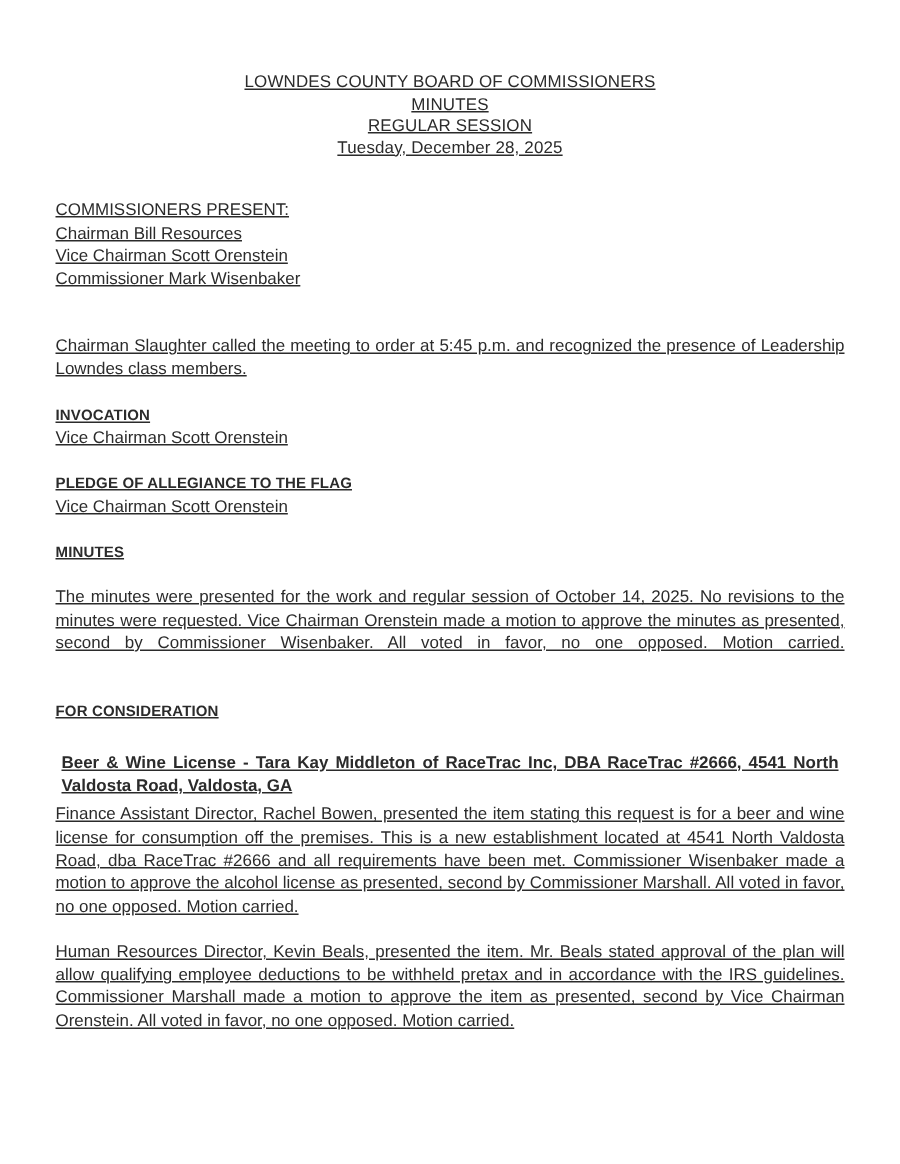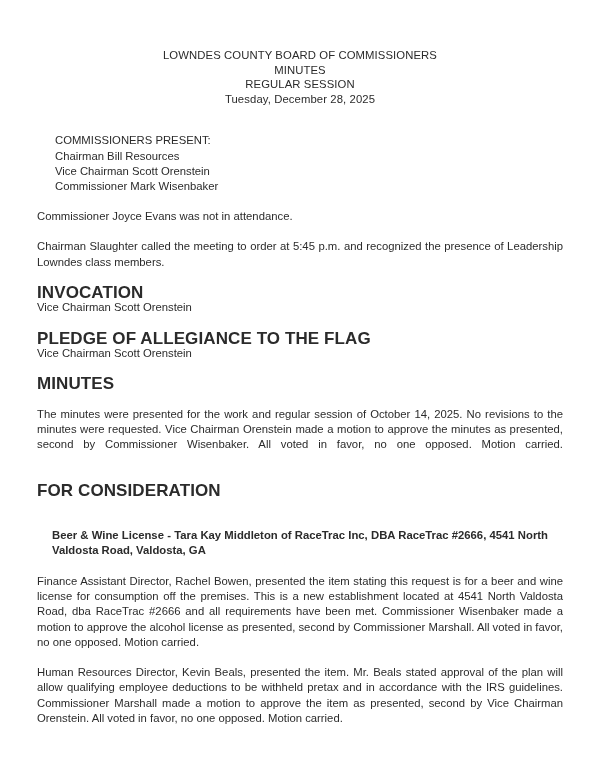--- a/index.html
+++ b/index.html
@@ -15,57 +15,58 @@
     -webkit-font-smoothing: antialiased;
     overflow: hidden;
   }
   .page {
     position: relative;
     width: 600px;
     height: 577px;
     background: #ffffff;
     box-sizing: border-box;
     padding: 48px 37px 0 37px;
+    text-decoration: underline;
   }
   .doc-header {
     text-align: center;
     font-size: 11.3px;
     line-height: 14.6px;
     letter-spacing: 0.1px;
   }
   .doc-header div { white-space: nowrap; }
 
   .block-gap-lg { height: 27px; }
   .block-gap-md { height: 15px; }
 
-  .roster { font-size: 11.3px; line-height: 15.2px; margin-left: 18px; }
+  .roster { font-size: 11.3px; line-height: 15.2px; }
   .roster div { white-space: nowrap; }
 
   p.para {
     margin: 0;
     font-size: 11.3px;
     line-height: 15.3px;
     text-align: justify;
     text-justify: inter-word;
   }
   p.para.last-full::after {
     content: "";
     display: inline-block;
     width: 100%;
   }
 
   .heading {
     margin: 0;
-    font-size: 17px;
+    font-size: 10px;
     line-height: 15.3px;
     font-weight: bold;
     letter-spacing: 0.1px;
   }
   .subheading {
-    margin: 15px;
+    margin: 4px;
     font-size: 11.3px;
     line-height: 15.3px;
     font-weight: bold;
     text-align: justify;
     text-justify: inter-word;
   }
   .under-heading {
     font-size: 11.3px;
     line-height: 15.3px;
   }
@@ -86,21 +87,20 @@
 
   <div class="roster">
     <div>COMMISSIONERS PRESENT:</div>
     <div>Chairman Bill Resources</div>
     <div>Vice Chairman Scott Orenstein</div>
     <div>Commissioner Mark Wisenbaker</div>
   </div>
 
   <div class="block-gap-md"></div>
 
-  <p class="para">Commissioner Joyce Evans was not in attendance.</p>
 
   <div class="block-gap-md"></div>
 
   <p class="para">Chairman Slaughter called the meeting to order at 5:45 p.m. and recognized the presence of Leadership Lowndes class members.</p>
 
   <div class="block-gap-md"></div>
 
   <p class="heading">INVOCATION</p>
   <div class="under-heading">Vice Chairman Scott Orenstein</div>
 

